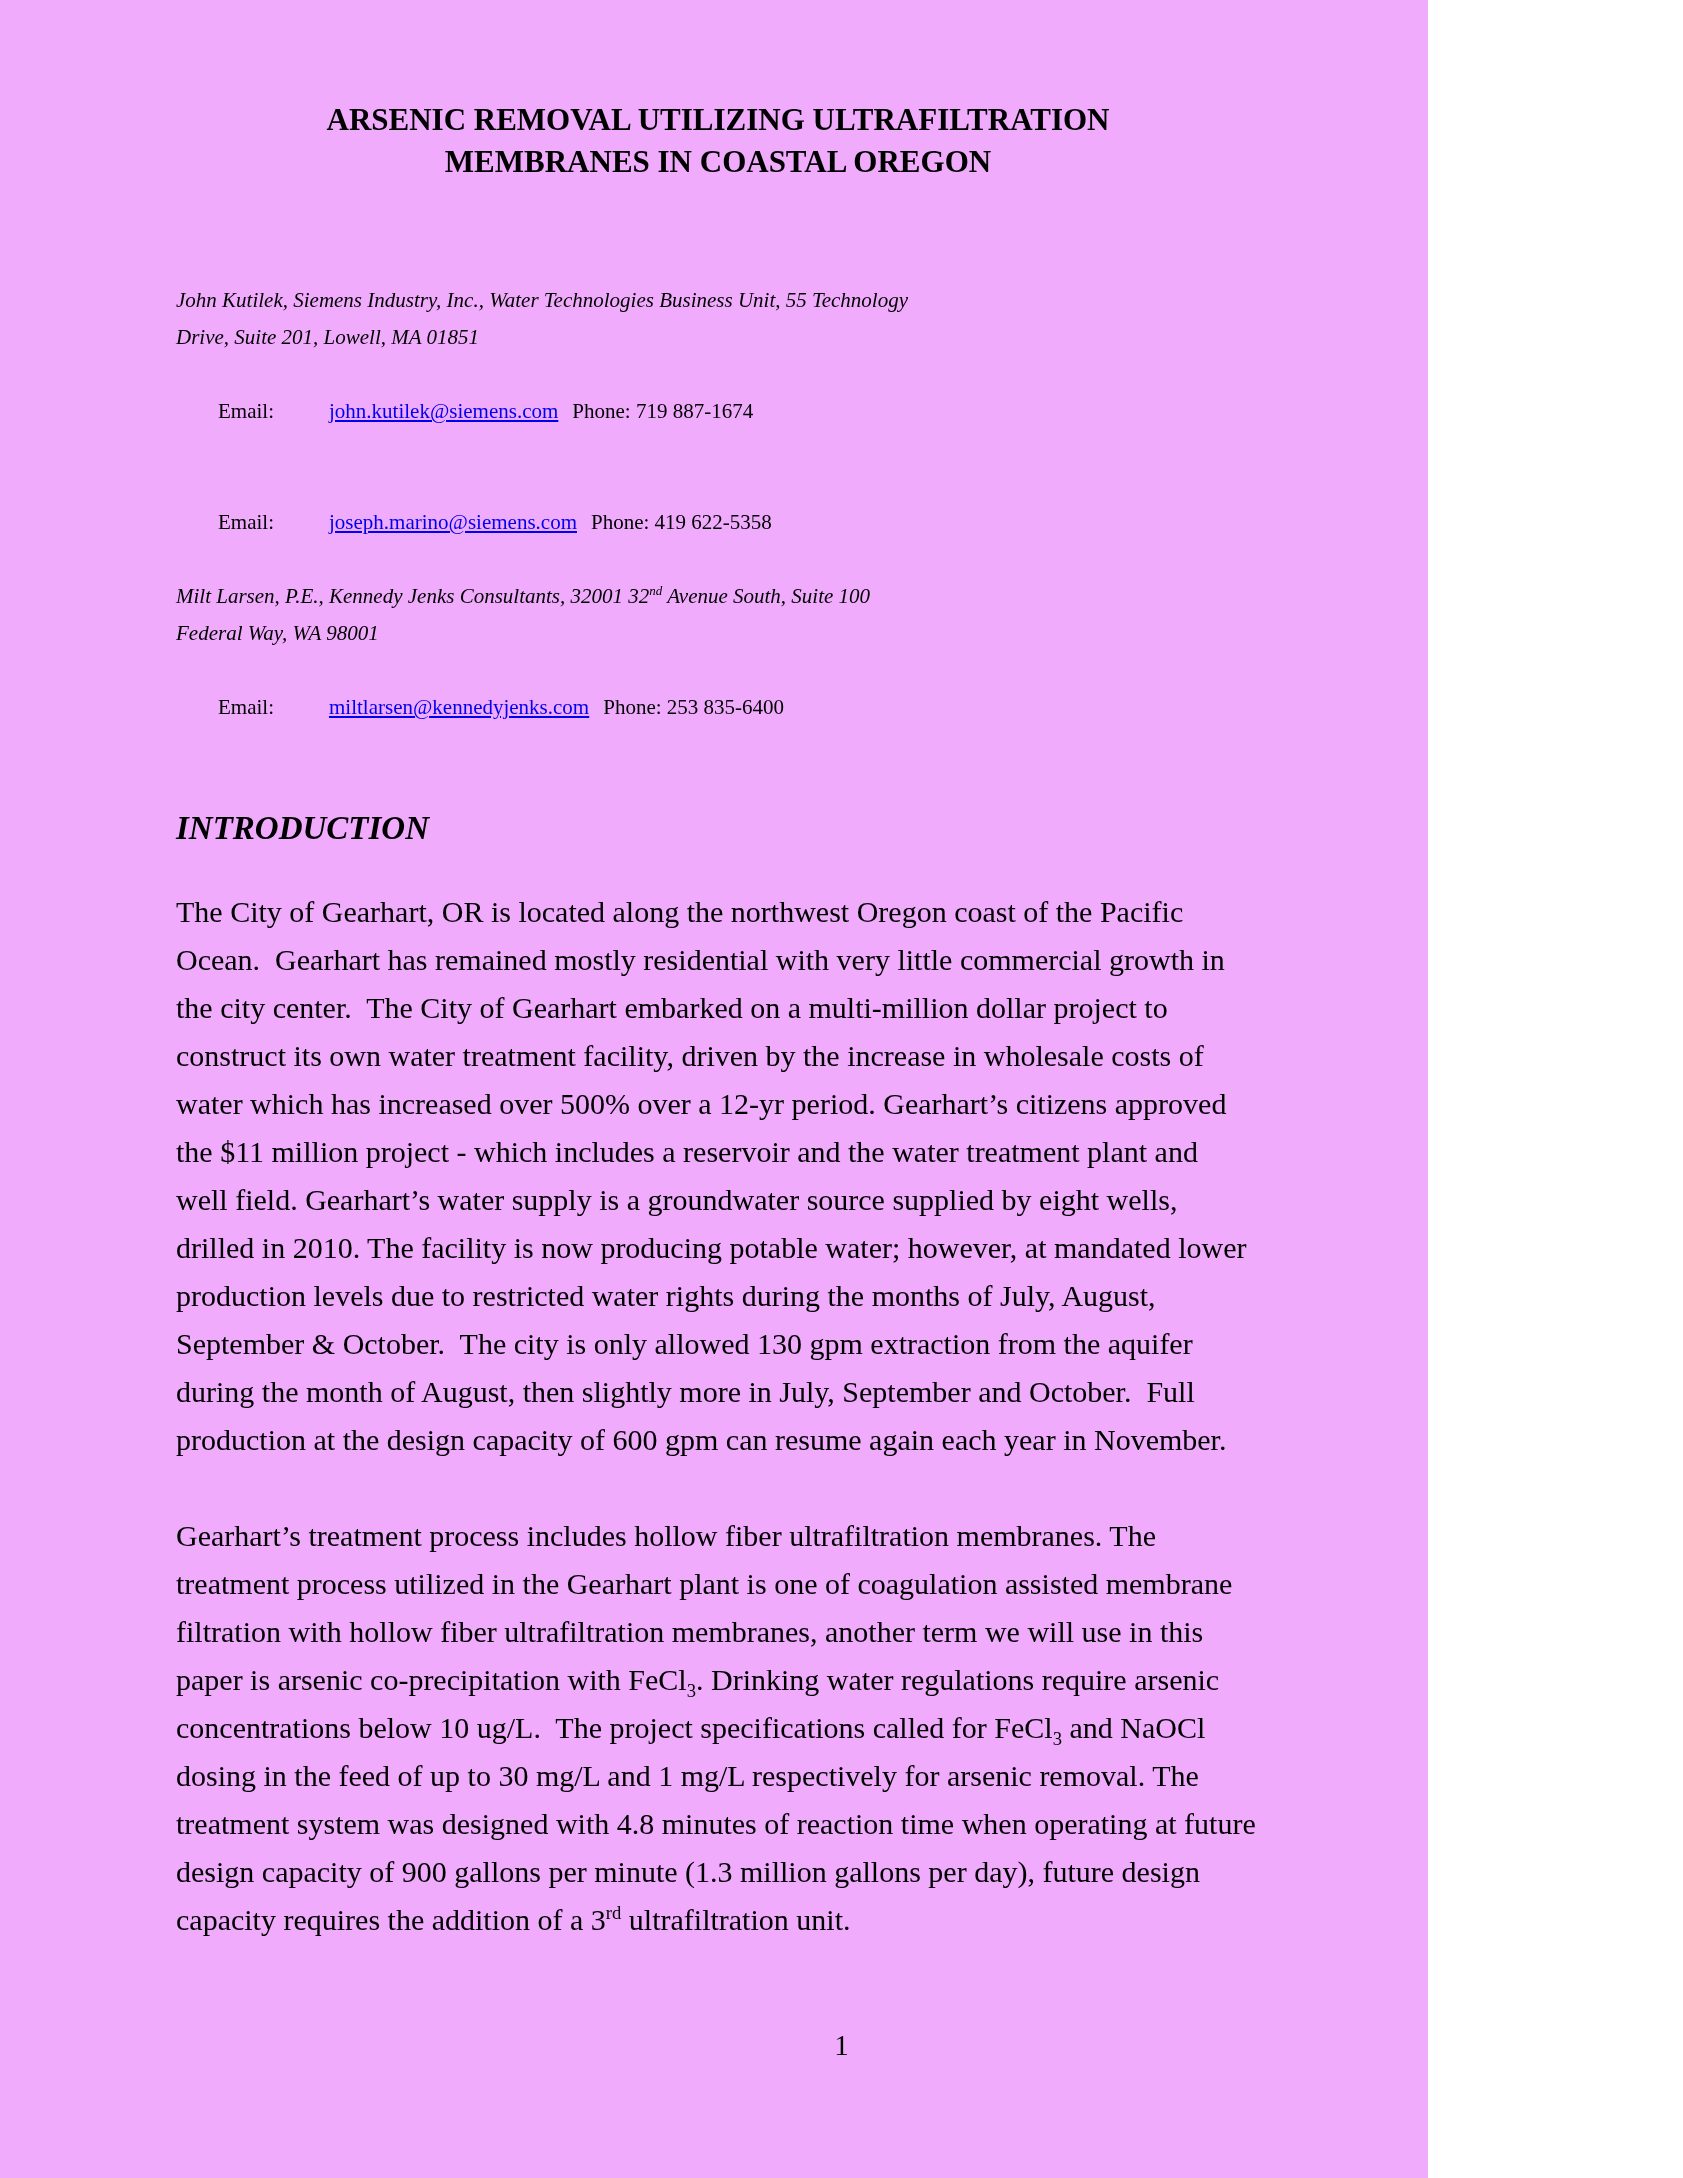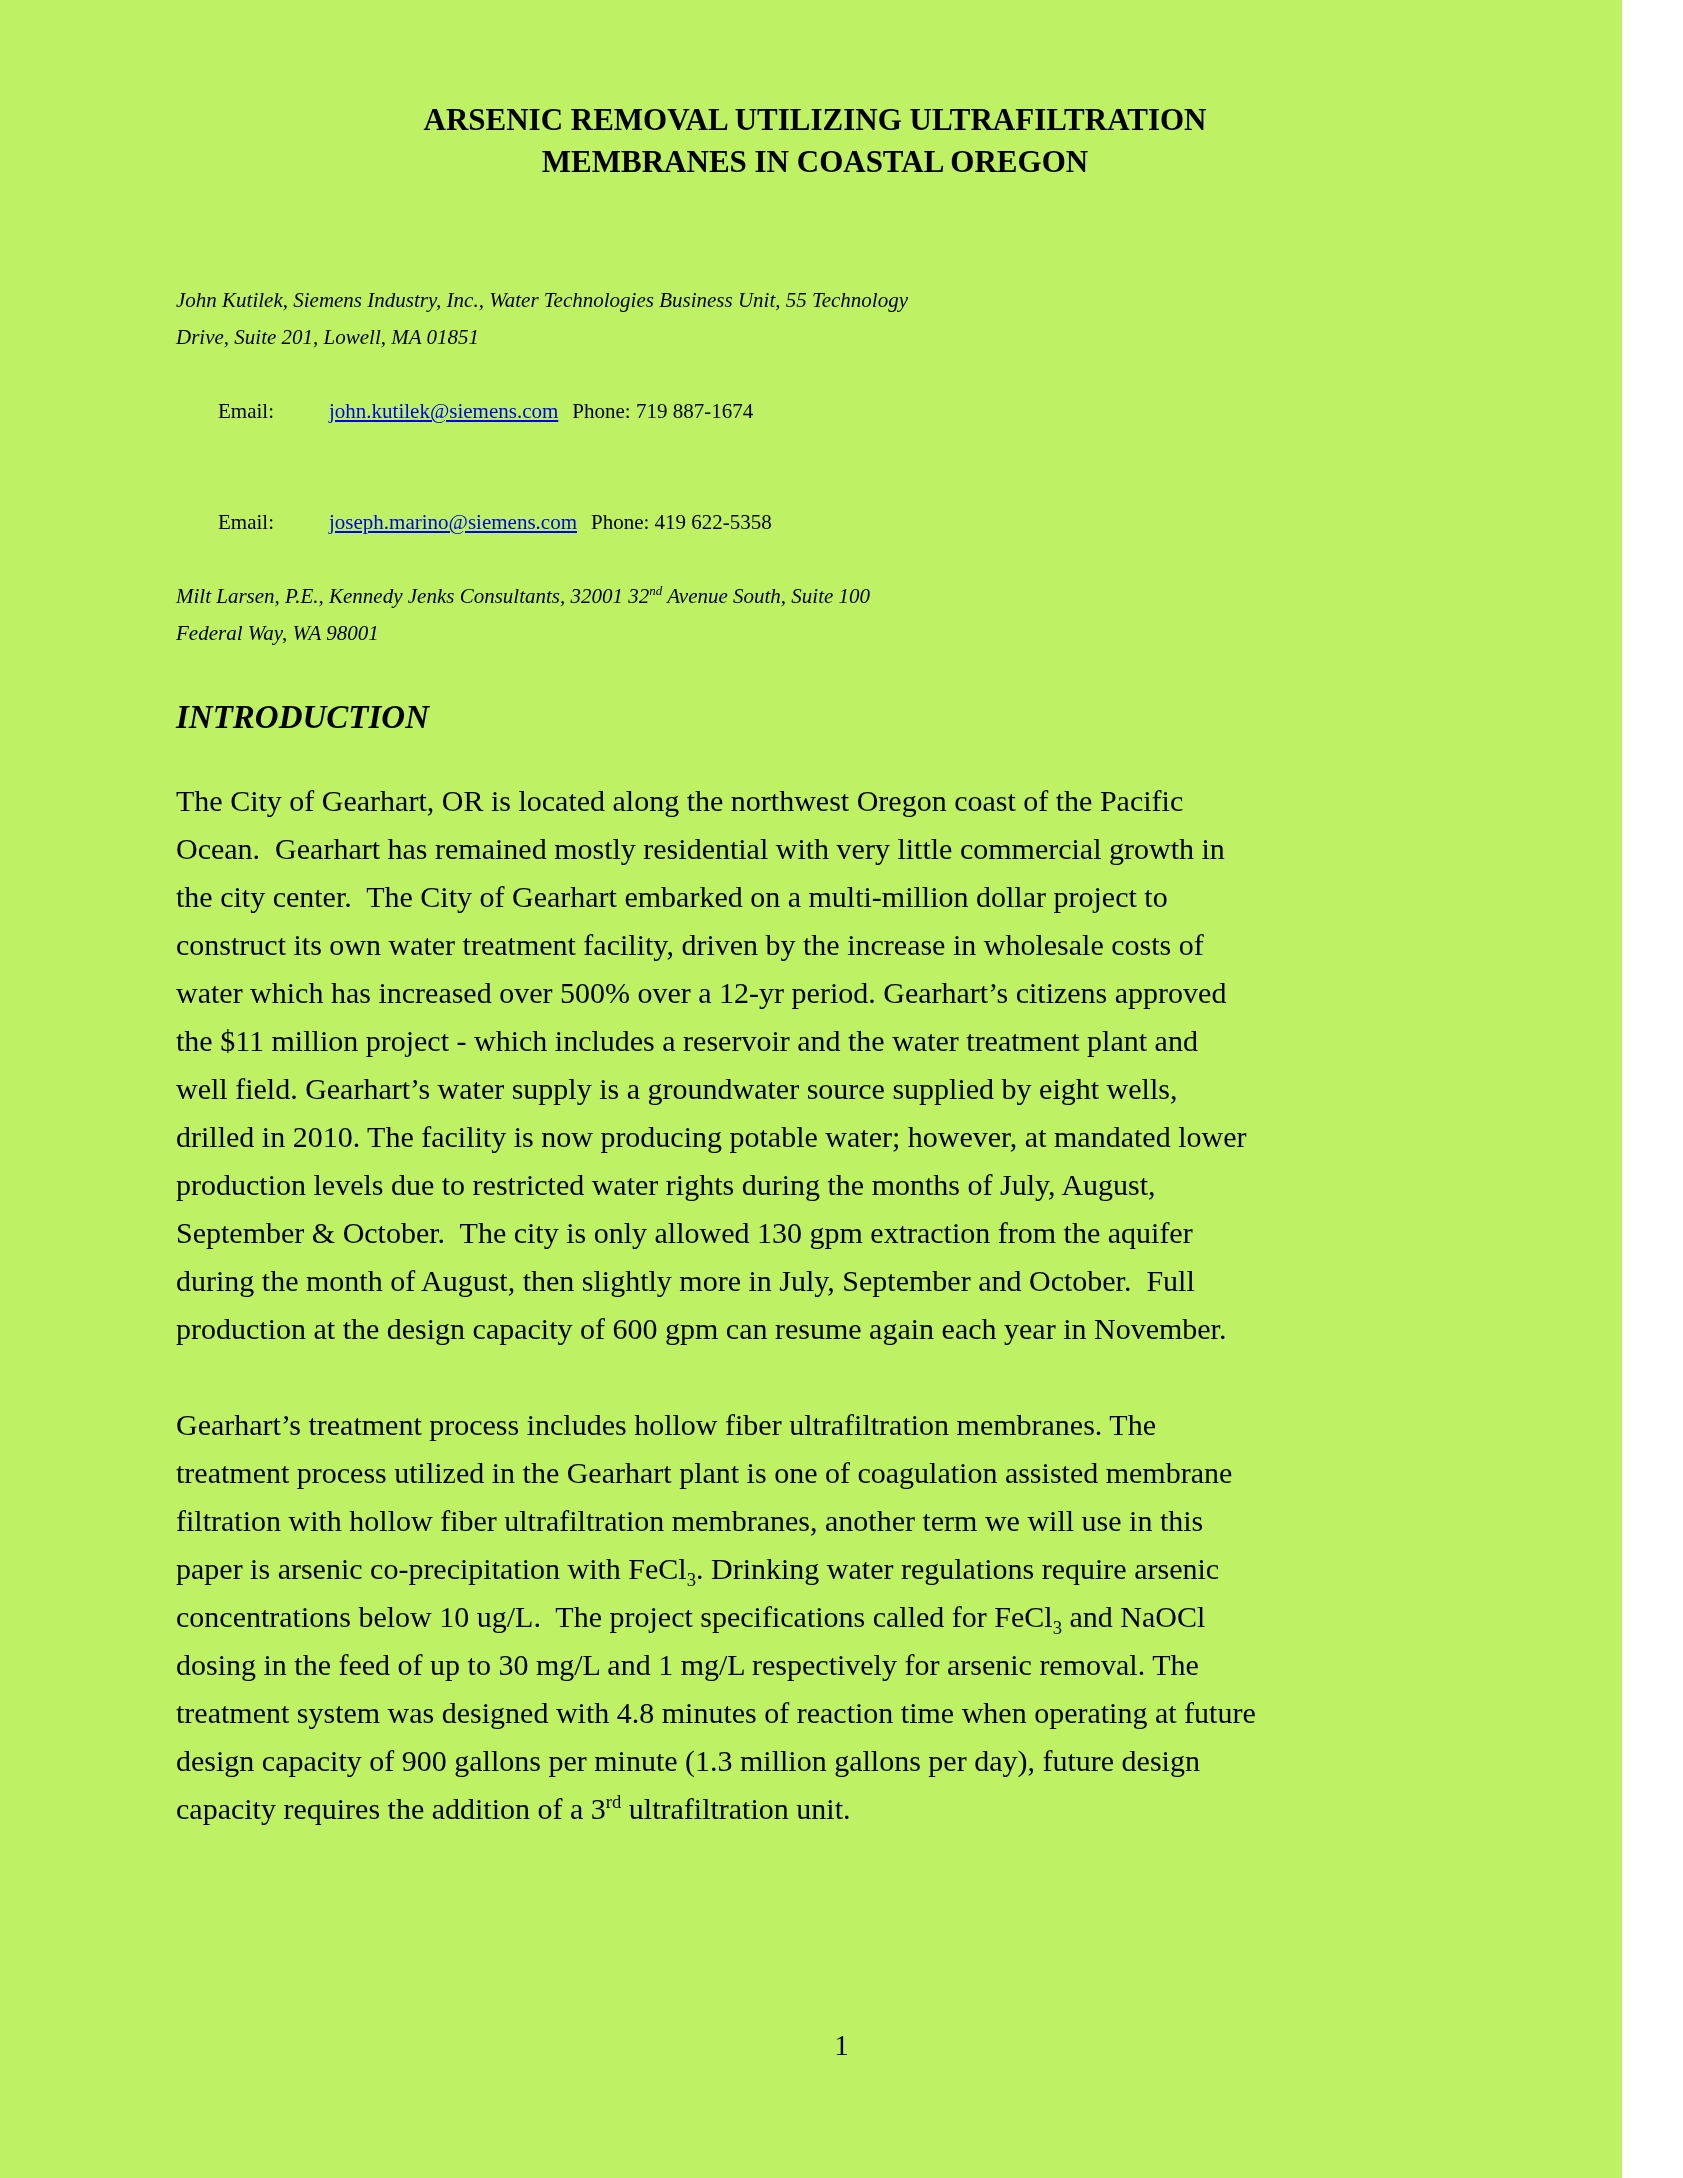--- a/index.html
+++ b/index.html
@@ -2,23 +2,23 @@
 <html><head>
 <meta charset="utf-8">
 <style>
   html, body {
     margin: 0;
     padding: 0;
     background: #ffffff;
   }
   .page {
     position: relative;
-    width: 1622px;
+    width: 1428px;
     height: 2178px;
-    background: #bef264;
+    background: #f0abfc;
     font-family: "Liberation Serif", "DejaVu Serif", serif;
     color: #000000;
     box-sizing: border-box;
     padding: 99px 168px 0 176px;
     overflow: hidden;
   }
   .title {
     font-size: 31px;
     font-weight: bold;
     line-height: 42px;
@@ -94,20 +94,23 @@
     </div>
 
     <div class="author">
       <div class="contact-line">
         <span class="email-label">Email:</span><a class="email-link" href="#" style="color: rgb(0, 0, 238); text-decoration-color: rgb(0, 0, 238);">joseph.marino@siemens.com</a><span class="phone"><span>Phone:</span> <span>419 622-5358</span></span>
       </div>
     </div>
 
     <div class="author">
       <div class="author-affil">Milt Larsen, P.E., Kennedy Jenks Consultants, 32001 32<sup>nd</sup> Avenue South, Suite 100<br>Federal Way, WA 98001</div>
+      <div class="contact-line">
+        <span class="email-label">Email:</span><a class="email-link" href="#" style="color: rgb(0, 0, 238); text-decoration-color: rgb(0, 0, 238);">miltlarsen@kennedyjenks.com</a><span class="phone"><span>Phone:</span> <span>253 835-6400</span></span>
+      </div>
     </div>
 
   </div>
 
   <h2 class="section-heading">INTRODUCTION</h2>
 
   <p class="body-para">The City of Gearhart, OR is located along the northwest Oregon coast of the Pacific<br>Ocean.  Gearhart has remained mostly residential with very little commercial growth in<br>the city center.  The City of Gearhart embarked on a multi-million dollar project to<br>construct its own water treatment facility, driven by the increase in wholesale costs of<br>water which has increased over 500% over a 12-yr period. Gearhart’s citizens approved<br>the $11 million project - which includes a reservoir and the water treatment plant and<br>well field. Gearhart’s water supply is a groundwater source supplied by eight wells,<br>drilled in 2010. The facility is now producing potable water; however, at mandated lower<br>production levels due to restricted water rights during the months of July, August,<br>September &amp; October.  The city is only allowed 130 gpm extraction from the aquifer<br>during the month of August, then slightly more in July, September and October.  Full<br>production at the design capacity of 600 gpm can resume again each year in November.</p>
 
   <p class="body-para">Gearhart’s treatment process includes hollow fiber ultrafiltration membranes. The<br>treatment process utilized in the Gearhart plant is one of coagulation assisted membrane<br>filtration with hollow fiber ultrafiltration membranes, another term we will use in this<br>paper is arsenic co-precipitation with FeCl<sub>3</sub>. Drinking water regulations require arsenic<br>concentrations below 10 ug/L.  The project specifications called for FeCl<sub>3</sub> and NaOCl<br>dosing in the feed of up to 30 mg/L and 1 mg/L respectively for arsenic removal. The<br>treatment system was designed with 4.8 minutes of reaction time when operating at future<br>design capacity of 900 gallons per minute (1.3 million gallons per day), future design<br>capacity requires the addition of a 3<sup>rd</sup> ultrafiltration unit.</p>
 

